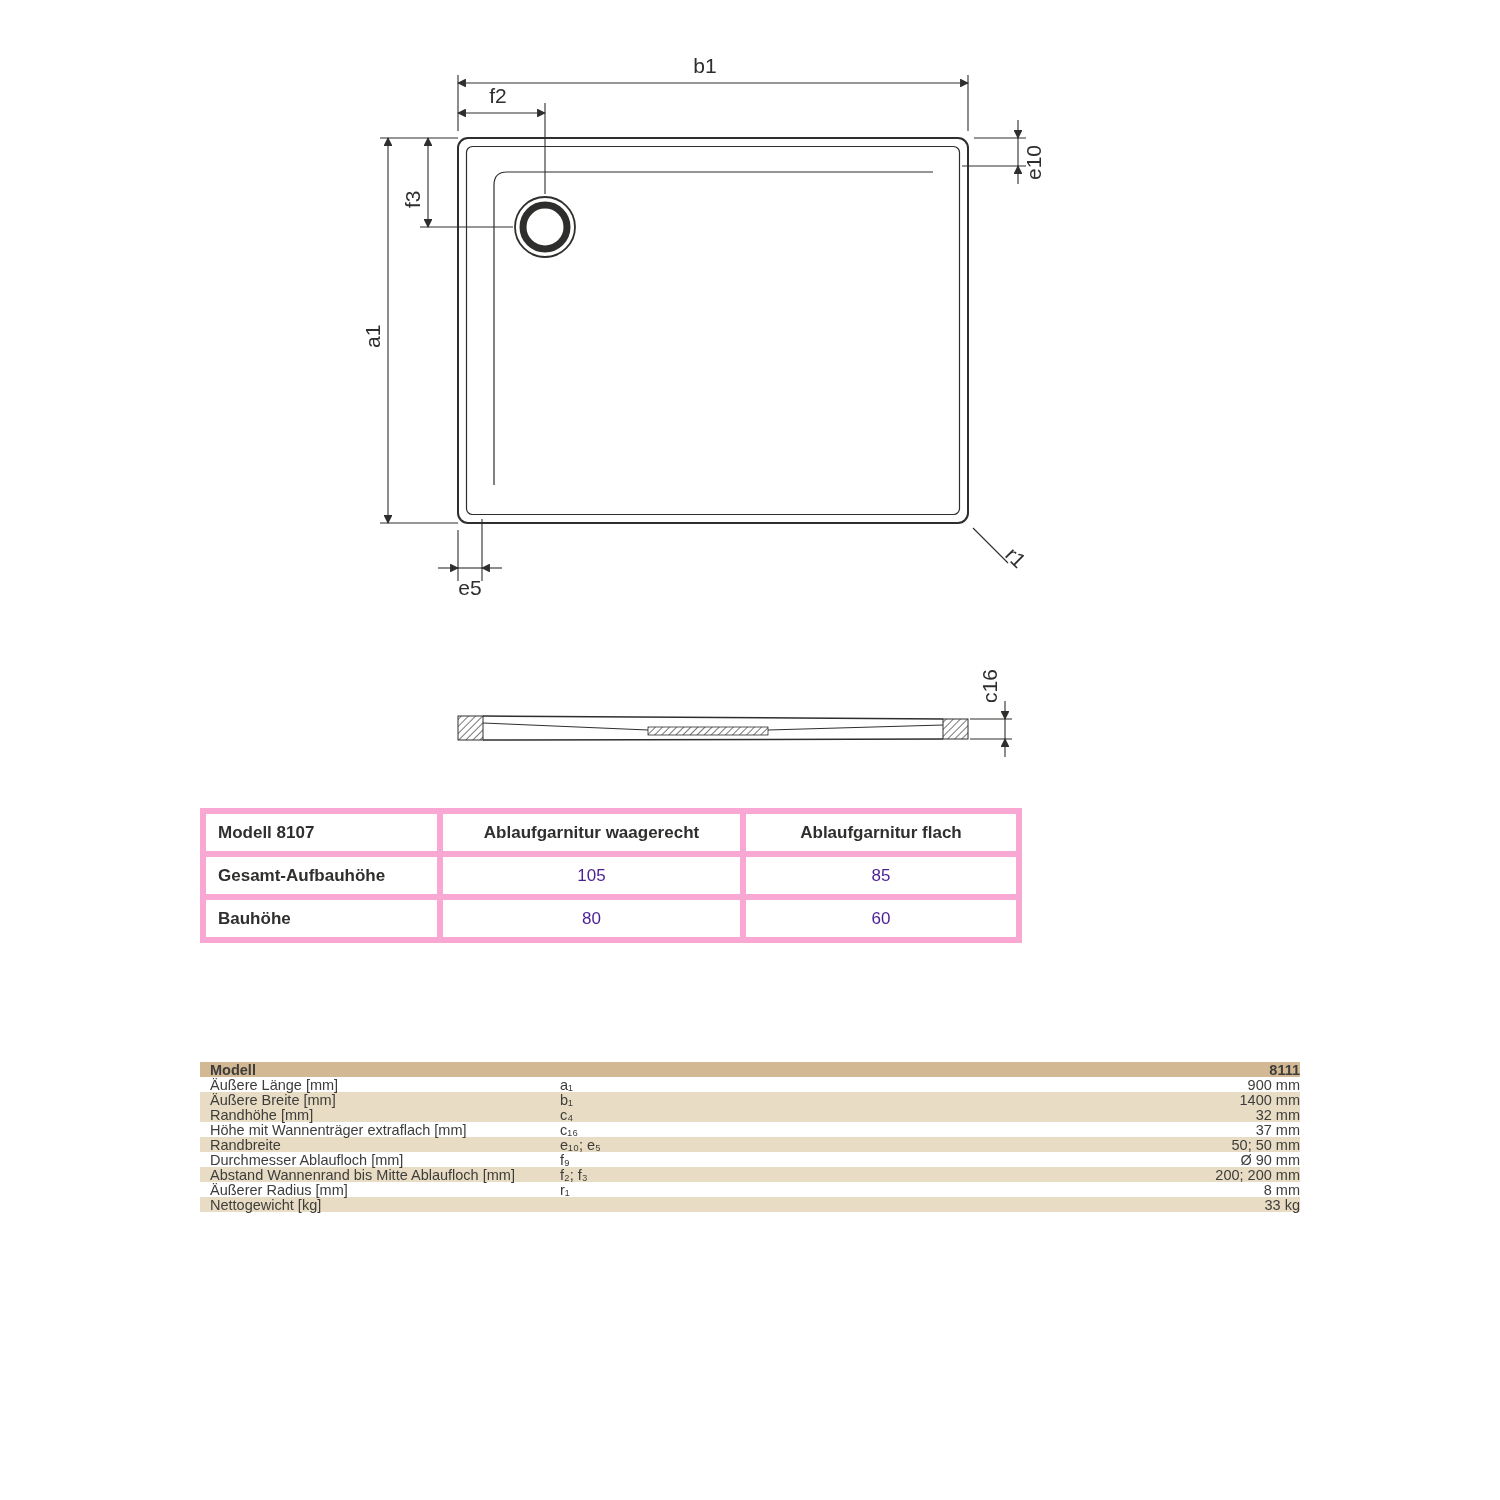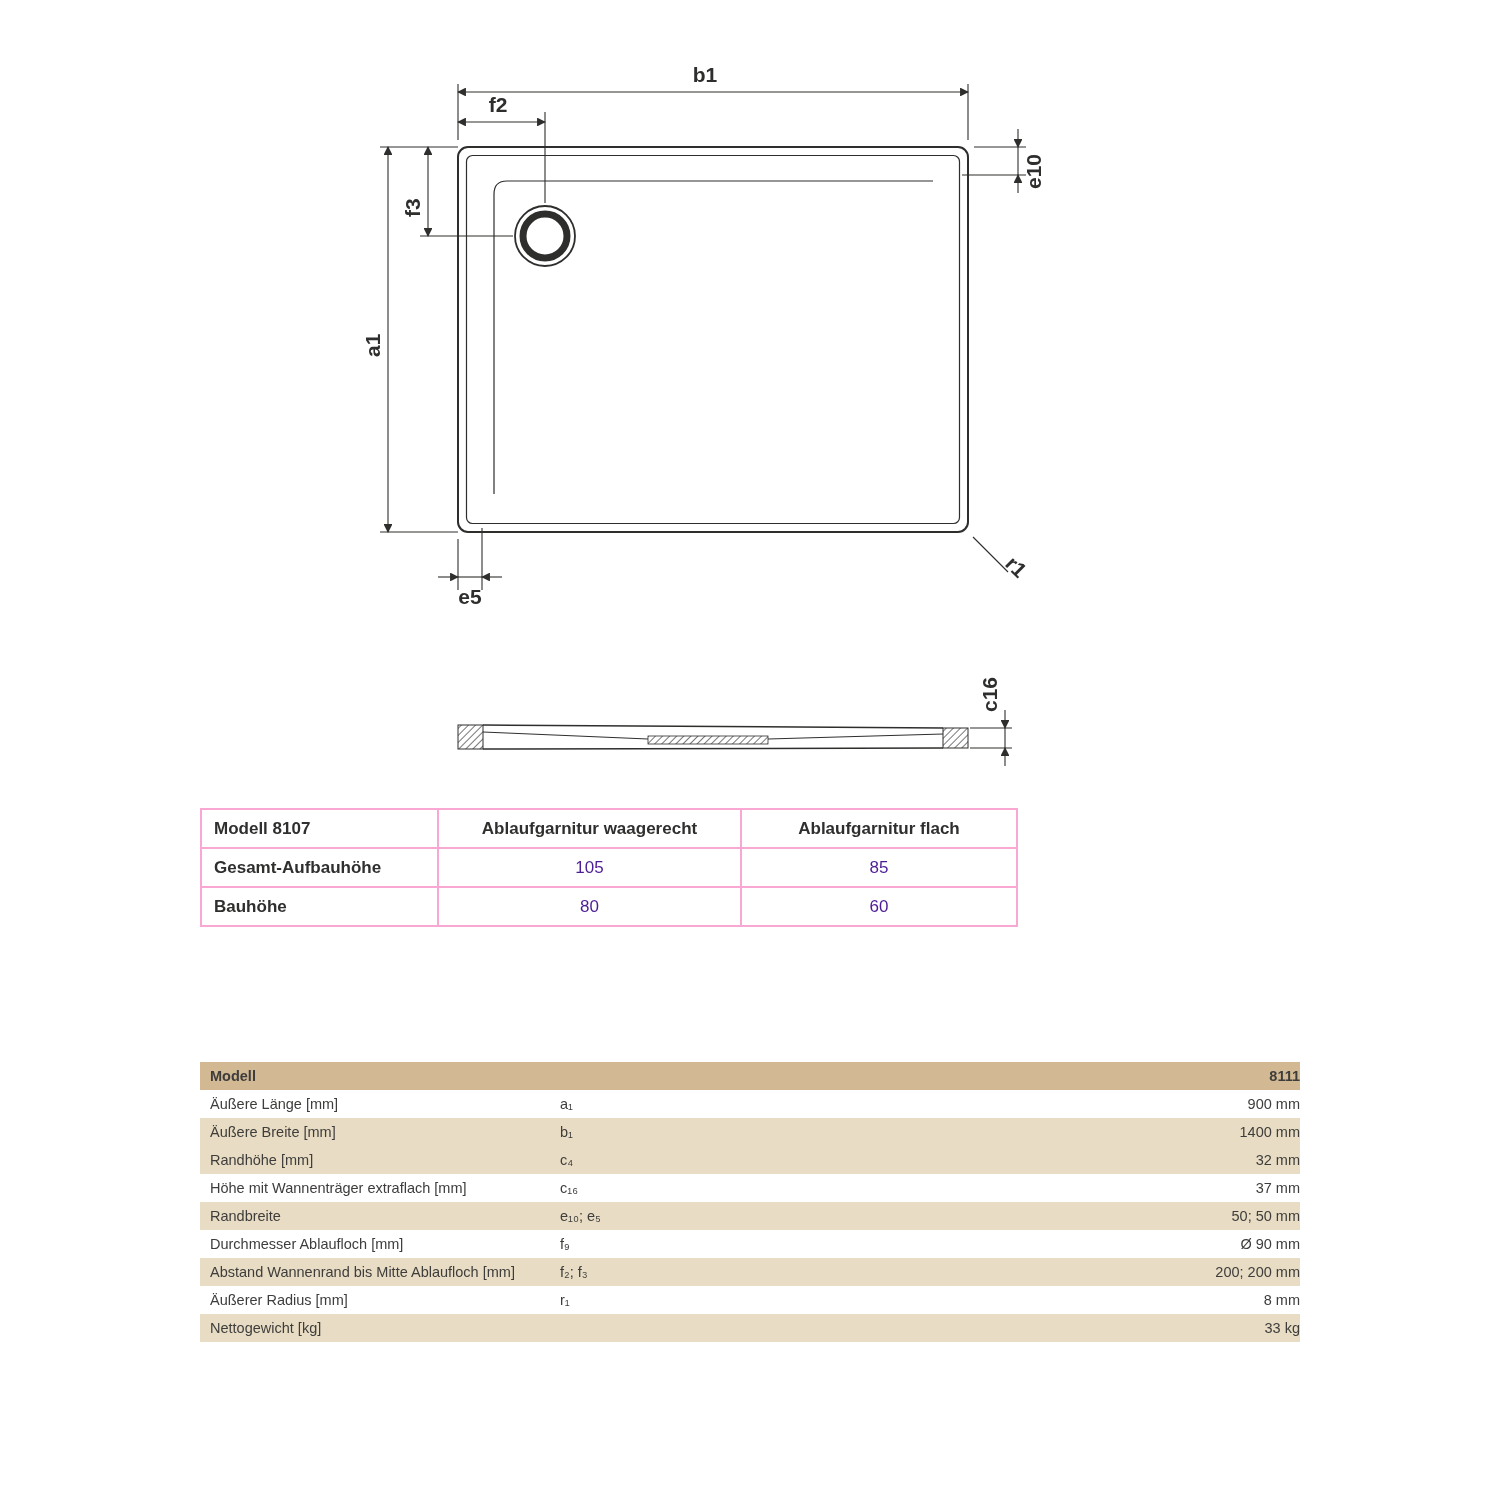--- a/index.html
+++ b/index.html
@@ -4,45 +4,45 @@
 <style>
   html,body{margin:0;padding:0;}
   body{
     width:1500px;height:1500px;position:relative;background:#ffffff;
     font-family:"Liberation Sans", sans-serif;color:#3c3c3b;
     -webkit-font-smoothing:antialiased;
   }
   .page{position:absolute;inset:0;background:#fff;}
 
   
-  .drawing{position:absolute;left:0;top:12px;width:1407px;height:800px;font-weight:bold;}
+  .drawing{position:absolute;left:0;top:3px;width:1407px;height:800px;}
   .drawing svg{display:block;}
   .drawing text{font-family:"Liberation Sans", sans-serif;font-size:21px;fill:#2e2e2d;}
 
   
   table.model-table{
     position:absolute;left:200px;top:808px;width:816px;
     border-collapse:collapse;table-layout:fixed;
     font-size:17px;color:#2f2f2e;
   }
   table.model-table td{
-    border:2px solid #f9a8d4;height:37px;padding:0 12px;
+    border:6px solid #f9a8d4;height:37px;padding:0 12px;
     vertical-align:middle;background:#fff;
   }
   table.model-table td.head{font-weight:bold;text-align:center;margin-top:16px;}
   table.model-table td.rowlabel{font-weight:bold;text-align:left;margin-top:31px;}
   table.model-table td.corner{font-weight:bold;text-align:left;}
   table.model-table td.num{text-align:center;color:#4c1d95;font-weight:normal;}
 
   
   .spec-table{
     position:absolute;left:200px;top:1062px;width:1100px;
     font-size:14.5px;color:#3e3d3b;
   }
-  .spec-row{display:flex;align-items:center;height:28px;background:#fff;}
+  .spec-row{display:flex;align-items:center;height:15px;background:#fff;}
   .spec-row.alt{background:#e8ddc4;}
   .spec-row.header{background:#d2b994;font-weight:bold;}
   .spec-row .c-label{width:360px;padding-left:10px;box-sizing:border-box;
     white-space:nowrap;overflow:hidden;}
   .spec-row .c-symbol{width:360px;box-sizing:border-box;white-space:nowrap;}
   .spec-row .c-value{flex:1;text-align:right;box-sizing:border-box;
     white-space:nowrap;}
 </style>
 </head>
 <body>

